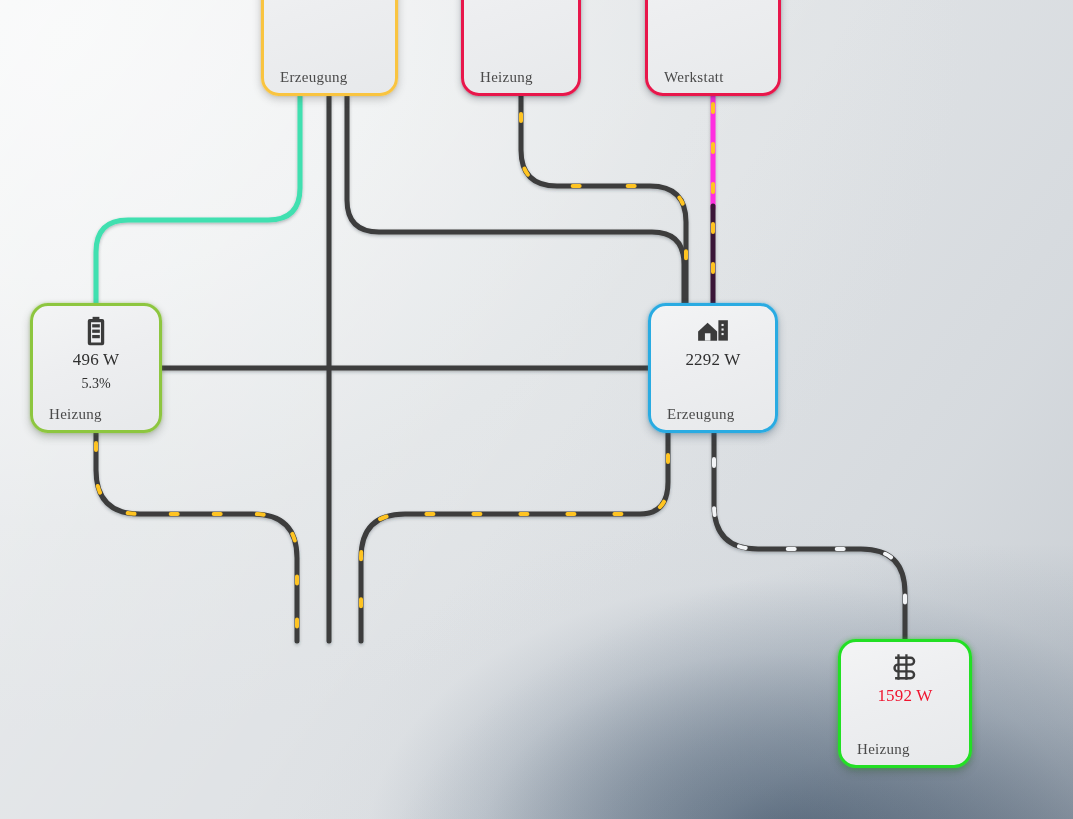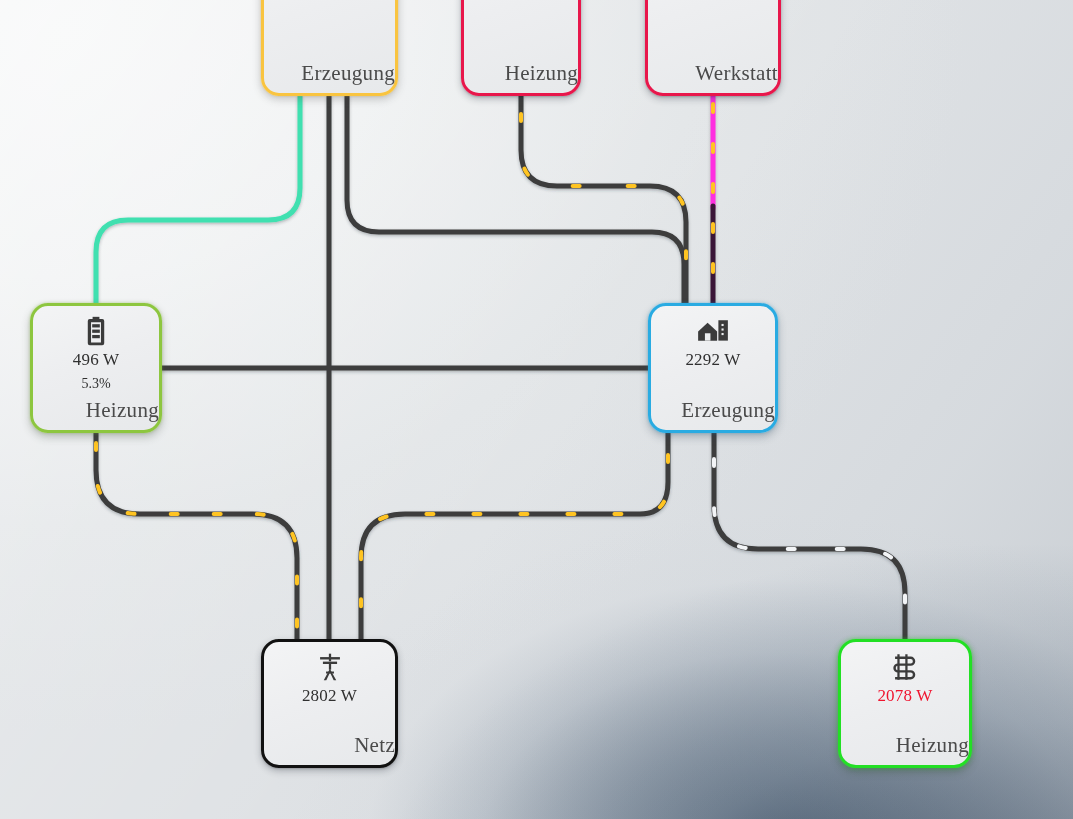--- a/index.html
+++ b/index.html
@@ -52,22 +52,22 @@
     width:34px;height:34px;display:block;margin:2px auto 0;
     color:#3b3b3b;flex:0 0 auto;
   }
   .node .ico svg{display:block;width:34px;height:34px;fill:#3b3b3b;}
   .val{
     font-size:17px;color:#303030;line-height:1.05;margin-top:3px;
     letter-spacing:0.2px;white-space:nowrap;
   }
   .pct{font-size:14px;color:#303030;line-height:1.05;margin-top:8px;white-space:nowrap;}
   .name{
-    font-size:21px;color:#4a4a4a;position:absolute;bottom:7px;left:0;right:0;
-    text-align:right;white-space:nowrap;letter-spacing:0.3px;
+    font-size:15px;color:#4a4a4a;position:absolute;bottom:7px;left:0;right:0;
+    text-align:left;white-space:nowrap;letter-spacing:0.3px;padding-left:16px;
   }
   .val.red{color:#f0142f;}
 
   
   #n-erzeugung{left:261px;top:-72px;width:137px;height:168px;border-color:#f9c440;}
   #n-heizung-top{left:461px;top:-72px;width:120px;height:168px;border-color:#e8174b;}
   #n-werkstatt{left:645px;top:-72px;width:136px;height:168px;border-color:#e8174b;}
   #n-batterie{left:30px;top:303px;width:132px;height:130px;border-color:#8dc63f;}
   #n-verbrauch{left:648px;top:303px;width:130px;height:130px;border-color:#29abe2;}
   #n-netz{left:261px;top:639px;width:137px;height:129px;border-color:#111;}
@@ -161,42 +161,28 @@
           <rect x="18" y="7" width="1.5" height="1.5" fill="#eceef0"></rect>
           <rect x="18" y="10.2" width="1.5" height="1.5" fill="#eceef0"></rect>
           <rect x="18" y="13.4" width="1.5" height="1.5" fill="#eceef0"></rect>
           <rect x="6.3" y="13.6" width="3.9" height="5.2" fill="#eceef0"></rect>
         </svg>
     </span>
     <div class="val">2292 W</div>
     <div class="name">Erzeugung</div>
   </div>
 
-  <div class="node" id="n-netz">
-    <span class="ico">
-      <svg viewBox="0 0 24 24">
-          <path d="M5 5h14v1.7H5z"></path>
-          <path d="M7 8.2h10V9.9H7z"></path>
-          <path d="M11.2 2.6h1.6V8h-1.6z"></path>
-          <path d="M11.2 9.9h1.6v4h-1.6z"></path>
-          <path d="M11.9 13.2L7.6 21.4H9.4L12 15.9l2.6 5.5h1.8z"></path>
-          <path d="M9.2 15.2h5.6v1.4H9.2z"></path>
-        </svg>
-    </span>
-    <div class="val">2802 W</div>
-    <div class="name">Netz</div>
-  </div>
 
   <div class="node" id="n-heizung-bot">
     <span class="ico">
       <svg viewBox="0 0 24 24">
         <g fill="none" stroke="#3b3b3b" stroke-width="1.7">
           <path d="M5 5.5h11a2.4 2.4 0 0 1 0 4.8H7a2.4 2.4 0 0 0 0 4.8h9a2.4 2.4 0 0 1 0 4.8H5"></path>
         </g>
         <rect x="6.6" y="3" width="1.6" height="18" fill="#3b3b3b"></rect>
         <rect x="12.2" y="3" width="1.6" height="18" fill="#3b3b3b"></rect>
       </svg>
     </span>
-    <div class="val red">2078 W</div>
+    <div class="val red">1592 W</div>
     <div class="name">Heizung</div>
   </div>
 
 </div>
 
 </body></html>

